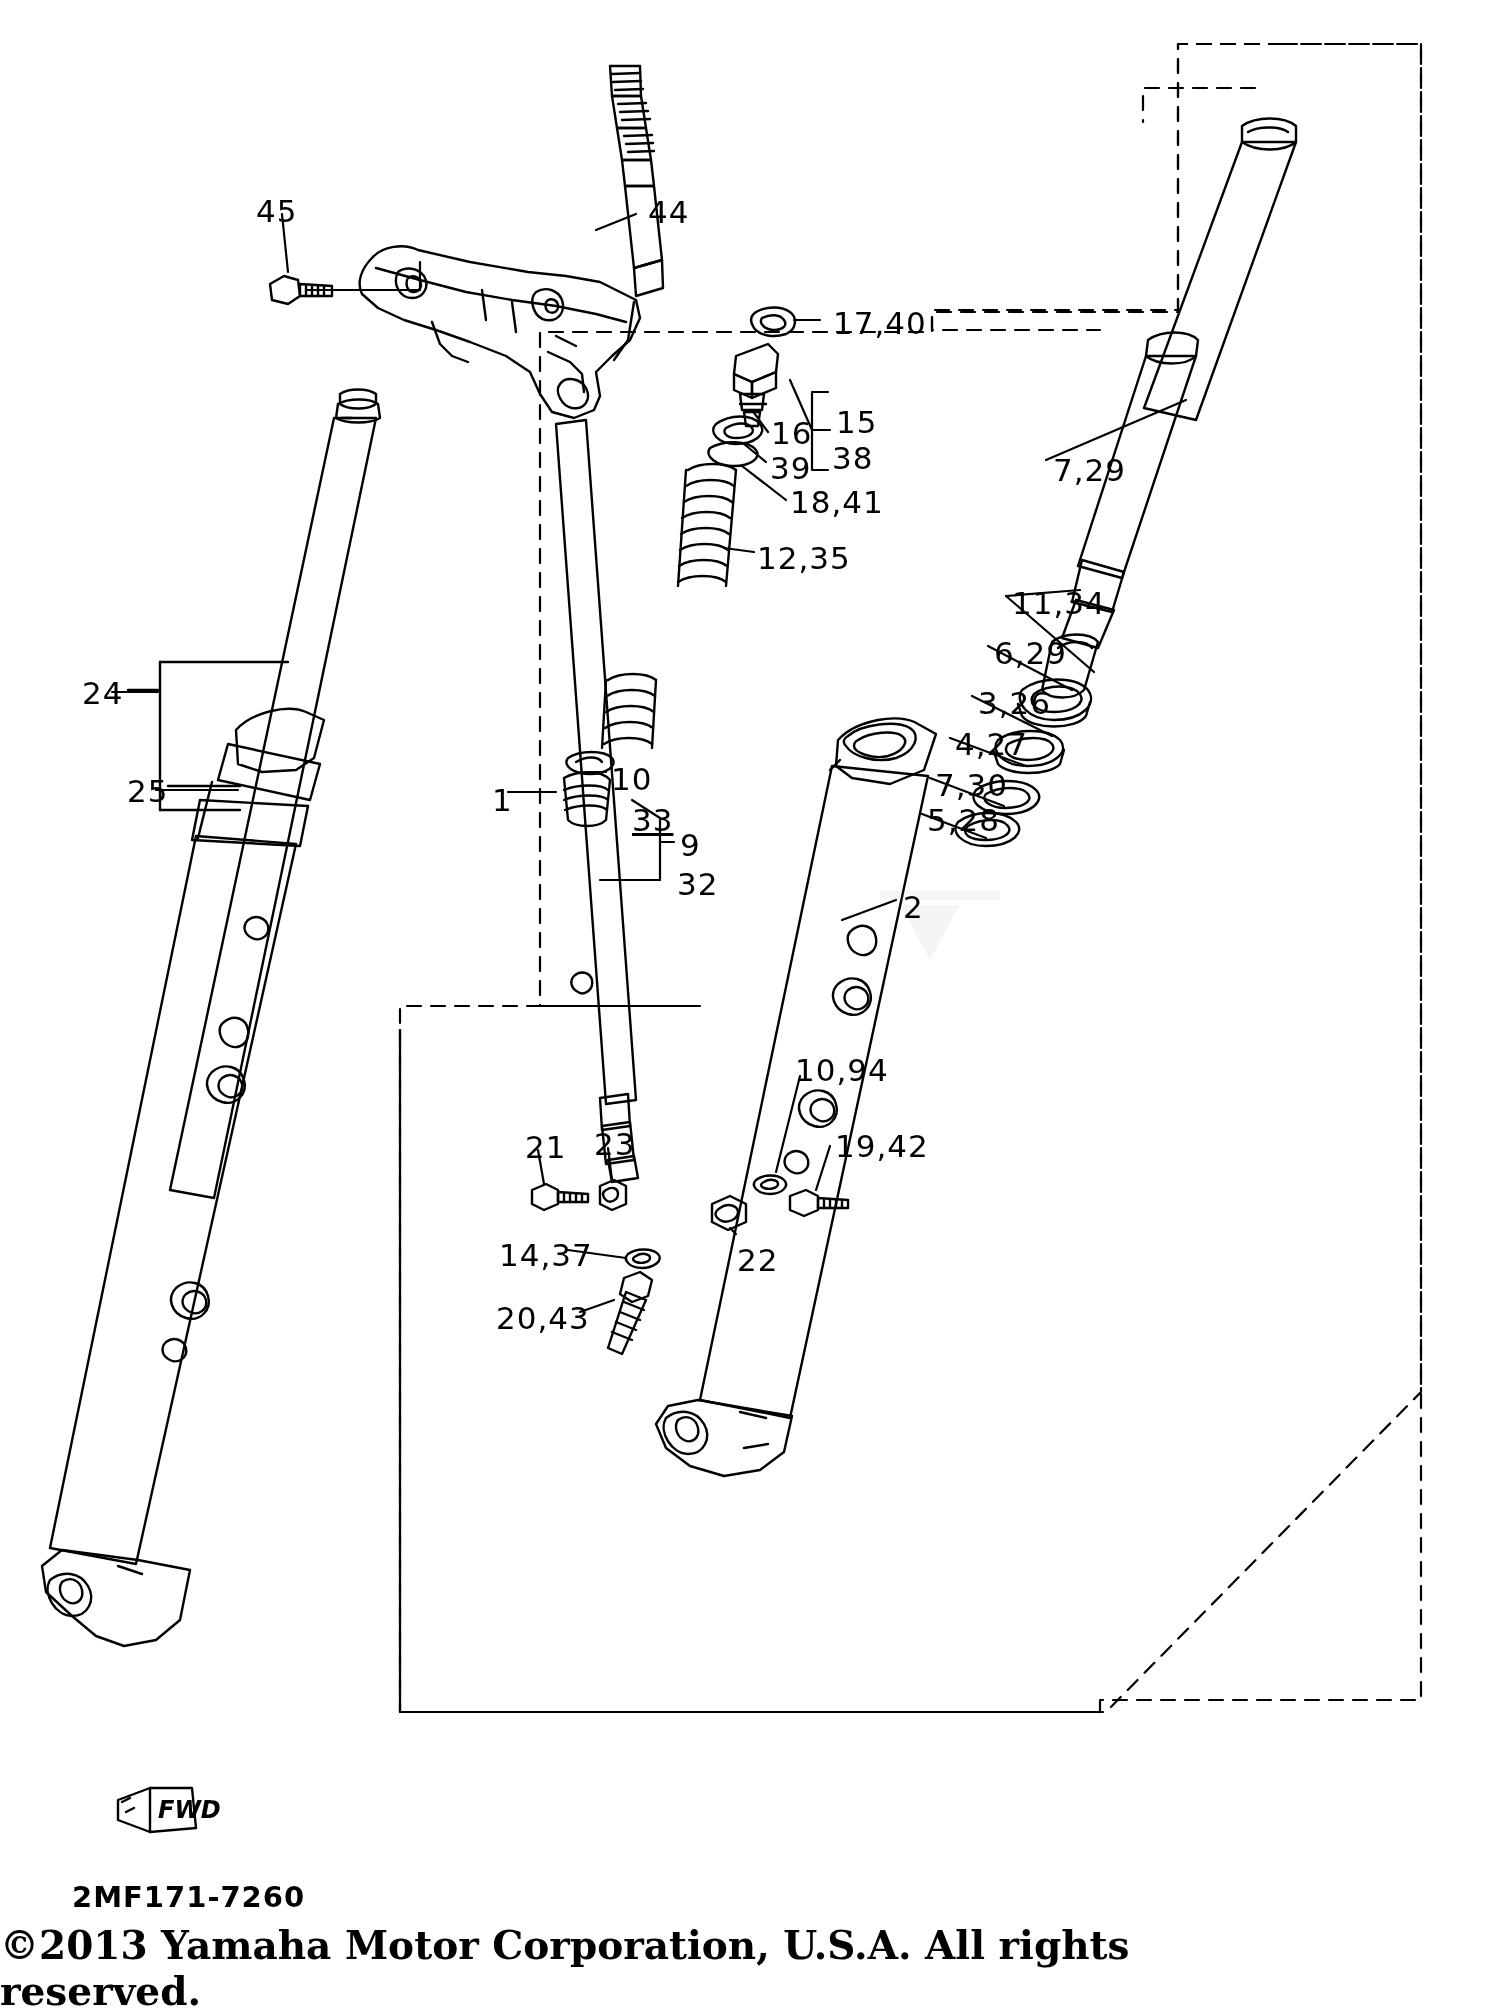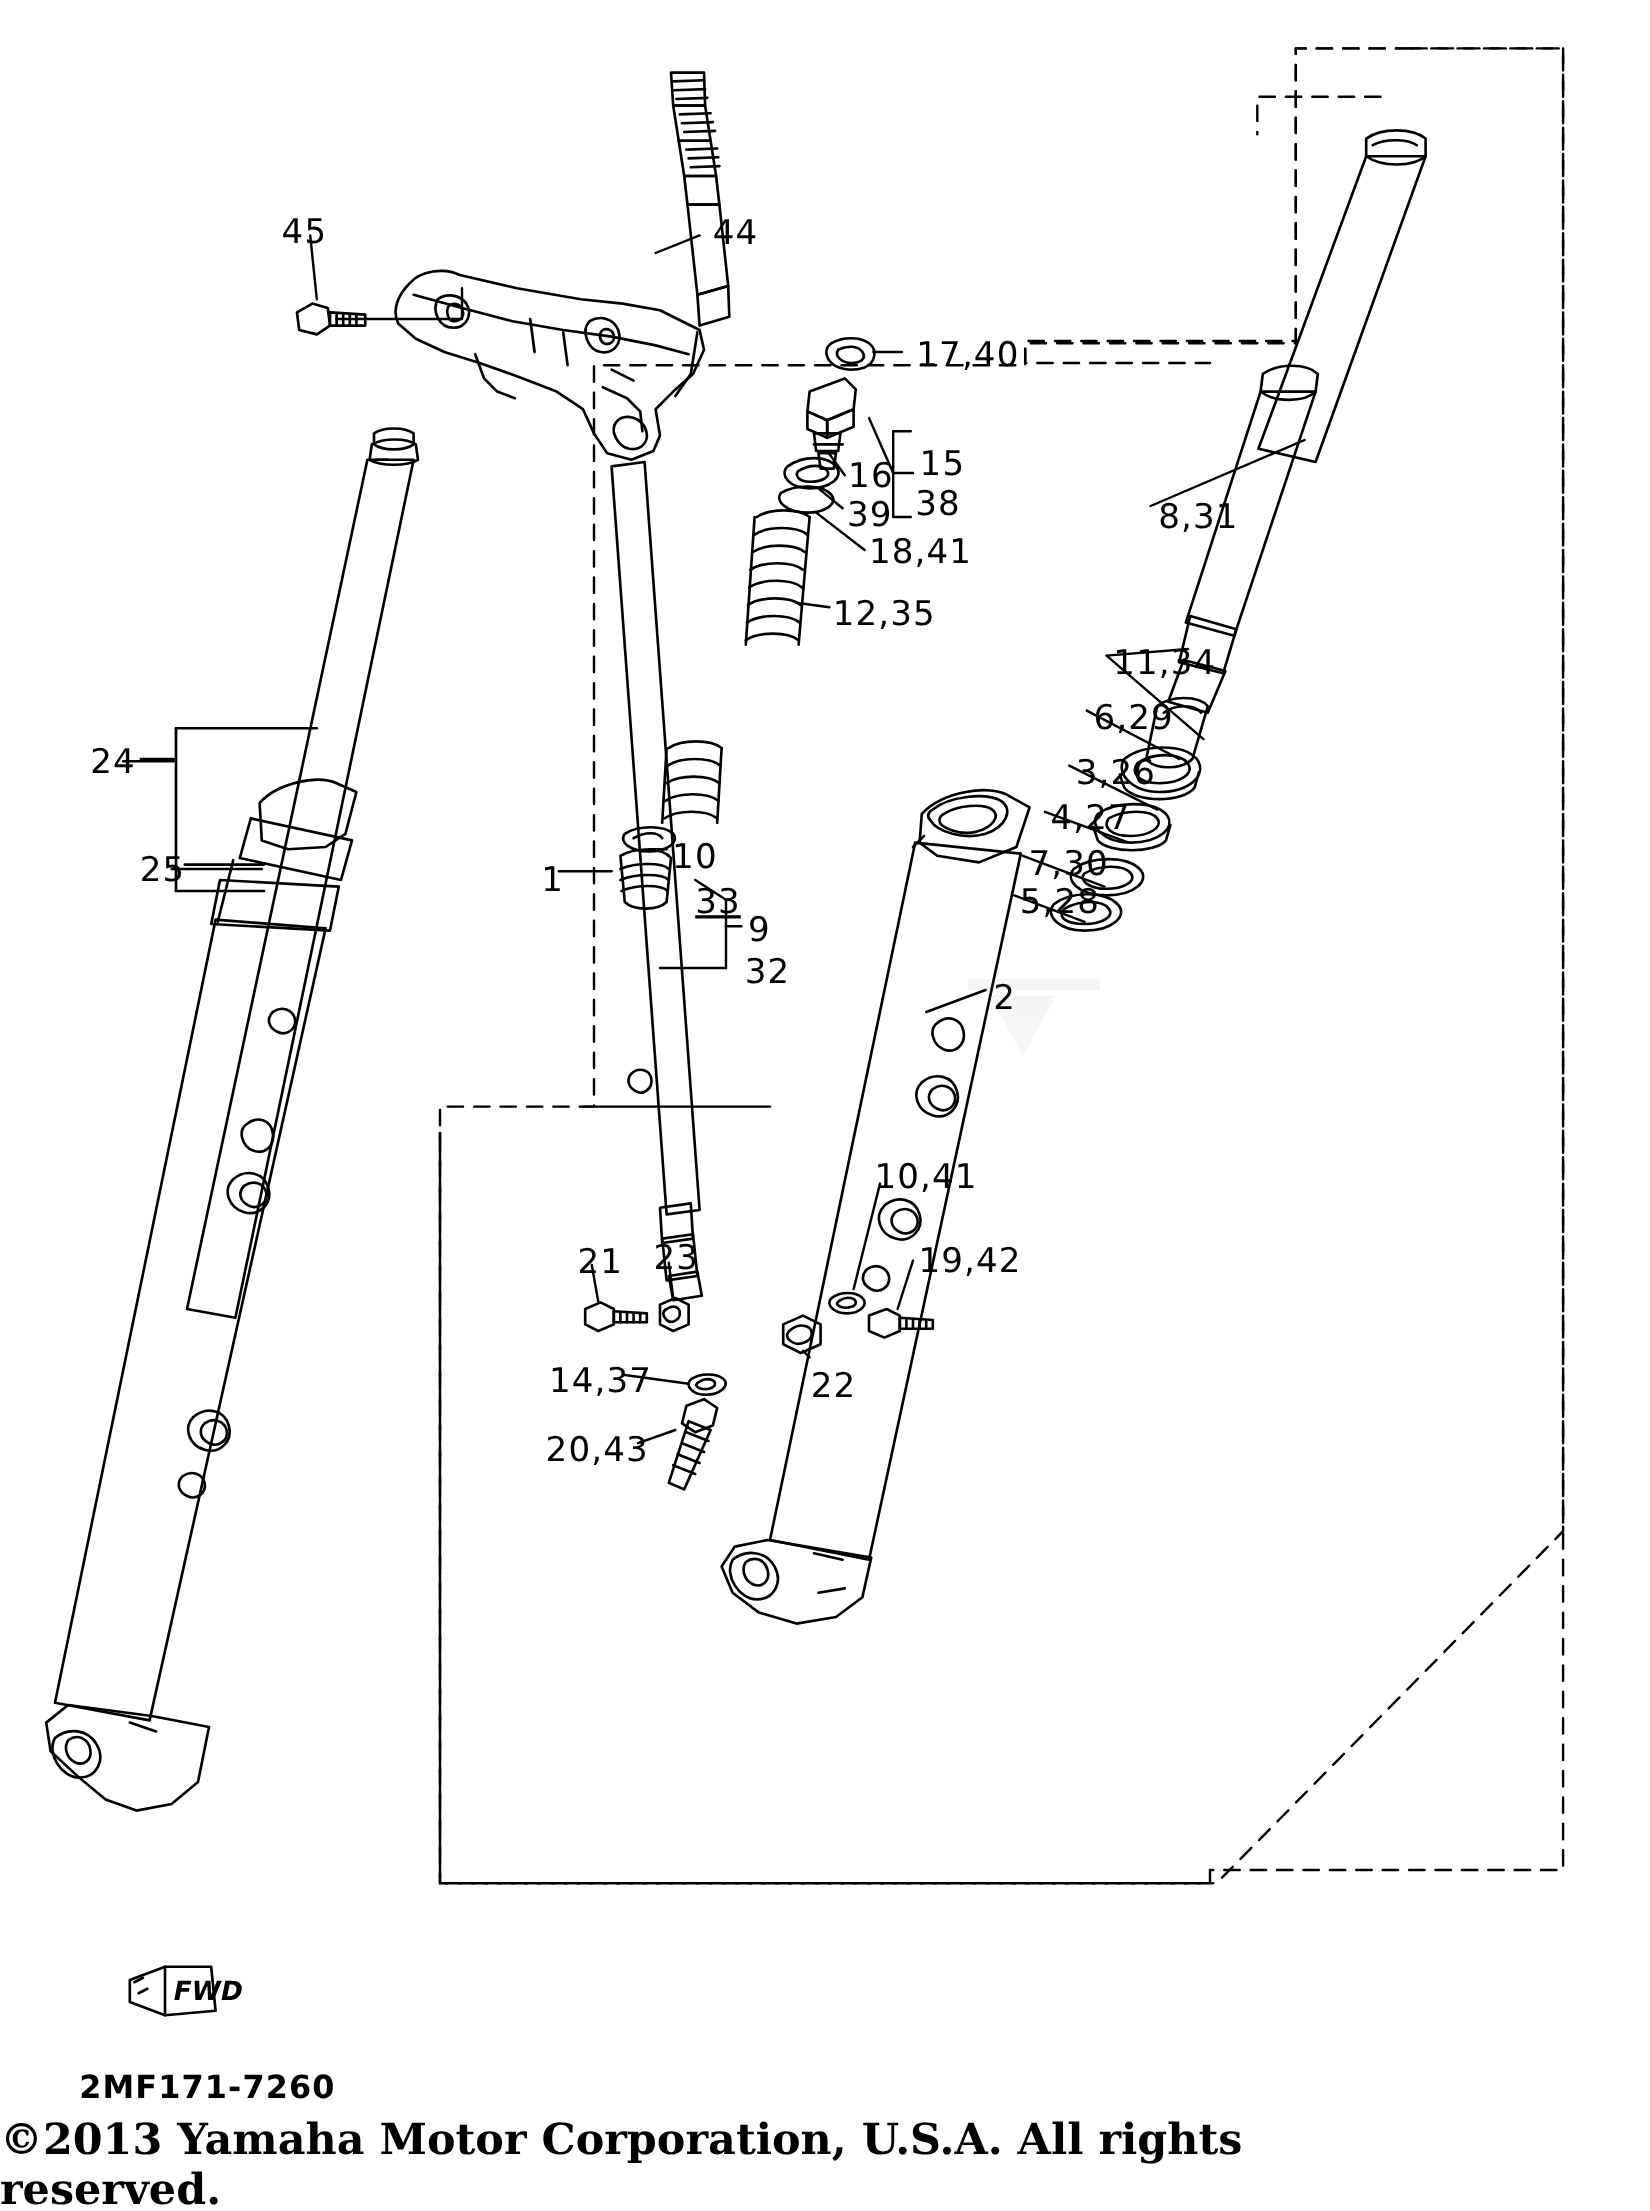--- a/index.html
+++ b/index.html
@@ -440,37 +440,37 @@
 
   <div id="callout-layer">
       <div class="callout" style="left: 256px; top: 196px;">45</div>
       <div class="callout" style="left: 648px; top: 197px;">44</div>
       <div class="callout" style="left: 833px; top: 308px;">17,40</div>
       <div class="callout" style="left: 771px; top: 418px;">16</div>
       <div class="callout" style="left: 836px; top: 407px;">15</div>
       <div class="callout" style="left: 832px; top: 443px;">38</div>
       <div class="callout" style="left: 770px; top: 453px;">39</div>
       <div class="callout" style="left: 790px; top: 487px;">18,41</div>
-      <div class="callout" style="left: 1053px; top: 455px;">8,31</div>
+      <div class="callout" style="left: 1053px; top: 455px;">7,29</div>
       <div class="callout" style="left: 757px; top: 543px;">12,35</div>
       <div class="callout" style="left: 1012px; top: 588px;">11,34</div>
       <div class="callout" style="left: 994px; top: 638px;">6,29</div>
       <div class="callout" style="left: 978px; top: 688px;">3,26</div>
       <div class="callout" style="left: 955px; top: 729px;">4,27</div>
       <div class="callout" style="left: 82px; top: 678px;">24</div>
       <div class="callout" style="left: 935px; top: 770px;">7,30</div>
       <div class="callout" style="left: 927px; top: 805px;">5,28</div>
       <div class="callout" style="left: 127px; top: 776px;">25</div>
       <div class="callout" style="left: 611px; top: 764px;">10</div>
       <div class="callout" style="left: 492px; top: 785px;">1</div>
       <div class="callout" style="left: 632px; top: 805px; text-decoration: underline;">33</div>
       <div class="callout" style="left: 680px; top: 830px;">9</div>
       <div class="callout" style="left: 677px; top: 869px;">32</div>
       <div class="callout" style="left: 903px; top: 892px;">2</div>
-      <div class="callout" style="left: 795px; top: 1055px;">10,41</div>
+      <div class="callout" style="left: 795px; top: 1055px;">10,94</div>
       <div class="callout" style="left: 525px; top: 1132px;">21</div>
       <div class="callout" style="left: 594px; top: 1129px;">23</div>
       <div class="callout" style="left: 835px; top: 1131px;">19,42</div>
       <div class="callout" style="left: 737px; top: 1245px;">22</div>
       <div class="callout" style="left: 499px; top: 1240px;">14,37</div>
       <div class="callout" style="left: 496px; top: 1303px; text-align: right;">20,43</div>
     </div>
 </div>
 
 </body></html>

